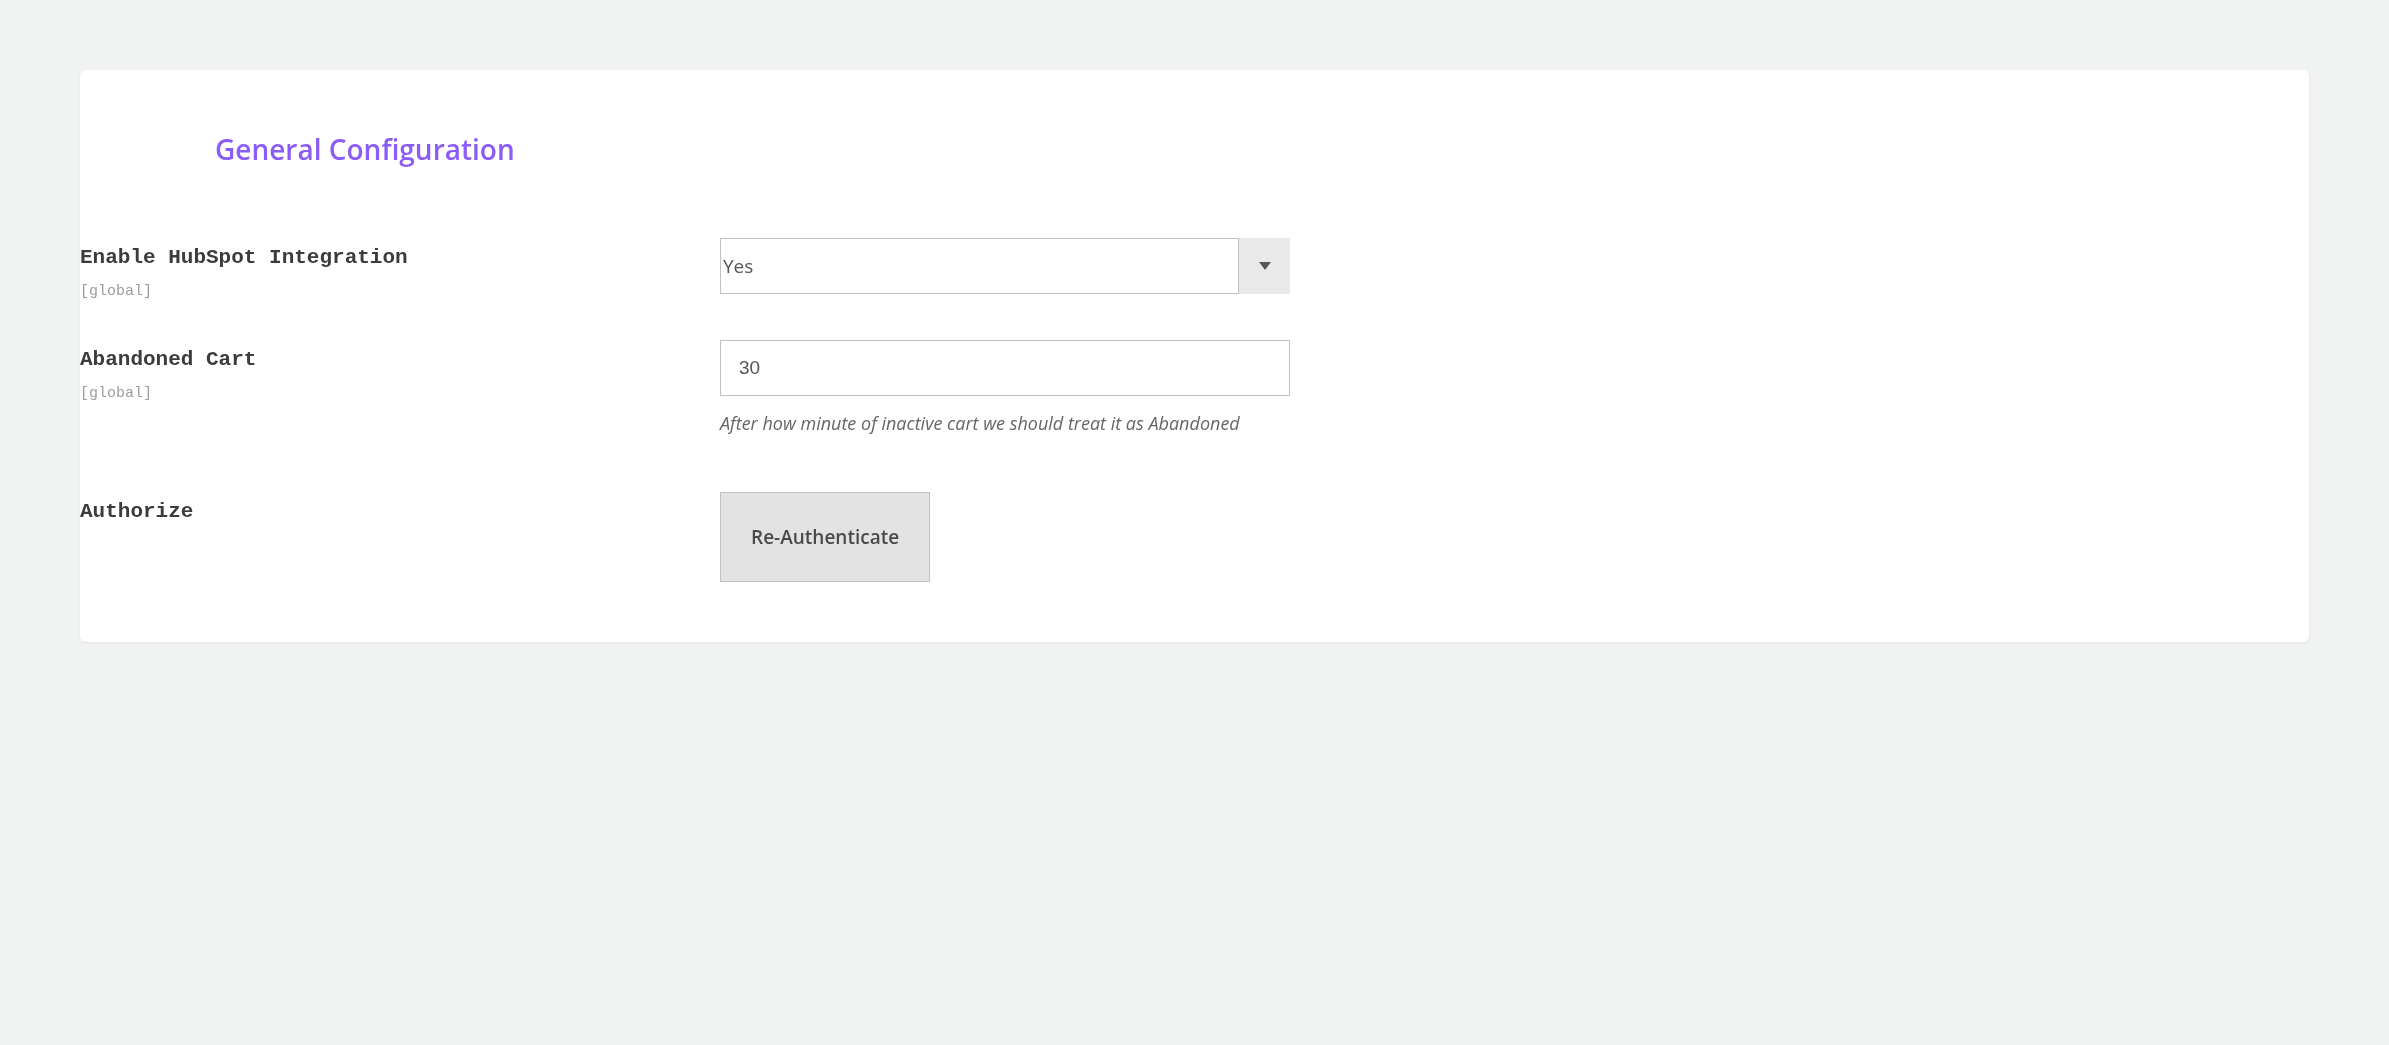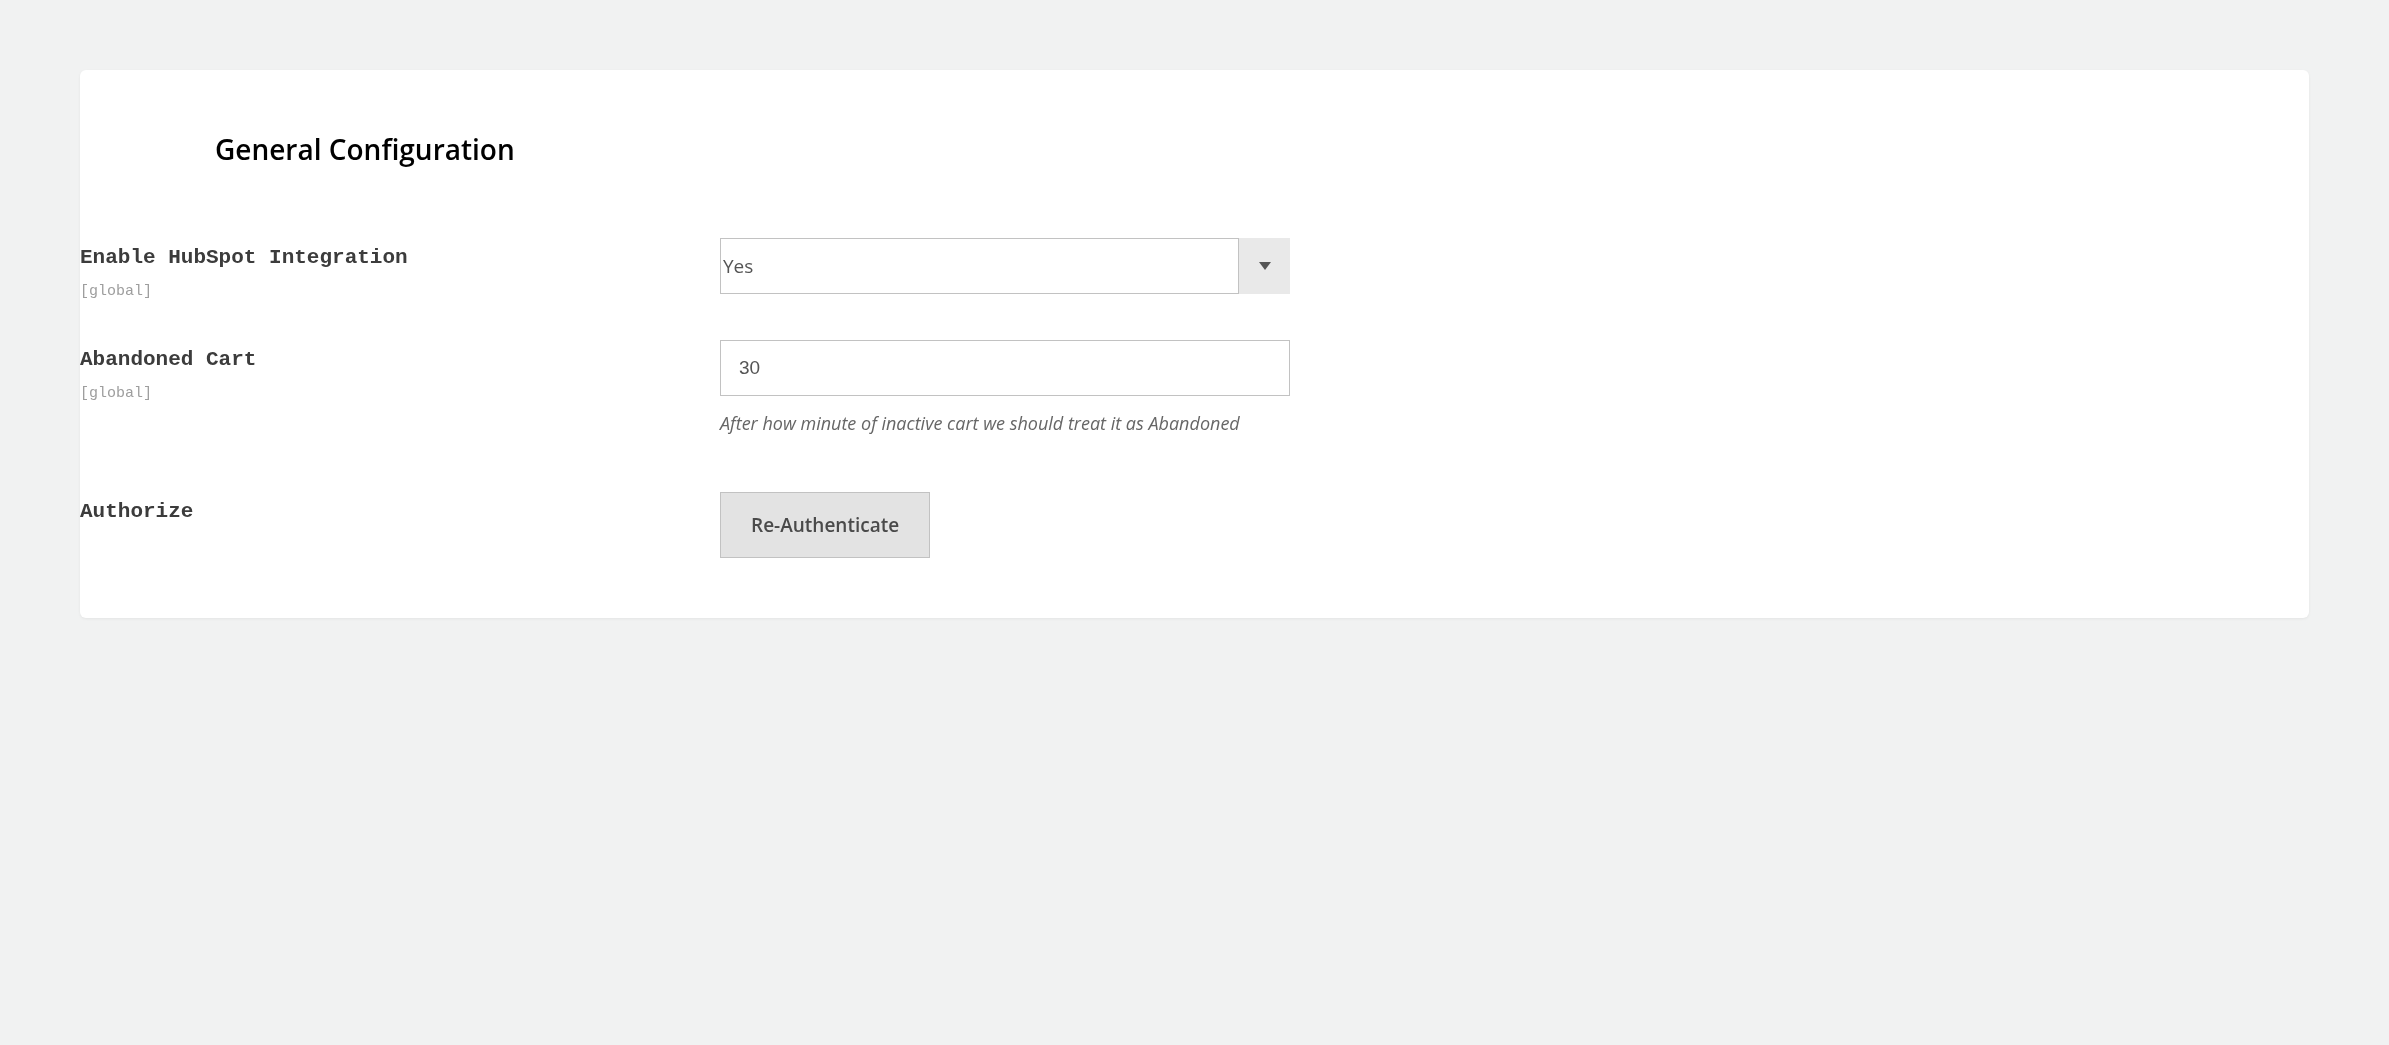--- a/index.html
+++ b/index.html
@@ -15,21 +15,21 @@
     }
     .panel {
       background: #ffffff;
       border-radius: 6px;
       box-shadow: 0 1px 3px rgba(0,0,0,0.06);
       padding: 60px 0 60px 0;
     }
     .section-title {
       font-size: 28px;
       font-weight: 600;
-      color: #000000;
+      color: #8b5cf6;
       margin-left: 135px;
       margin-bottom: 70px;
     }
     .form-row {
       display: flex;
       align-items: flex-start;
       margin-bottom: 40px;
     }
     .form-row.tight {
       margin-bottom: 10px;
@@ -108,21 +108,21 @@
       max-width: 520px;
       font-style: italic;
     }
     .btn {
       display: inline-block;
       background: #e3e3e3;
       border: 1px solid #c2c2c2;
       color: #4a4a4a;
       font-size: 19px;
       font-weight: 600;
-      padding: 19px 30px;
+      padding: 31px 30px;
       cursor: pointer;
       font-family: inherit;
     }
     .row-authorize {
       margin-top: 55px;
       margin-bottom: 0;
     }
   </style>
 </head>
 <body>

